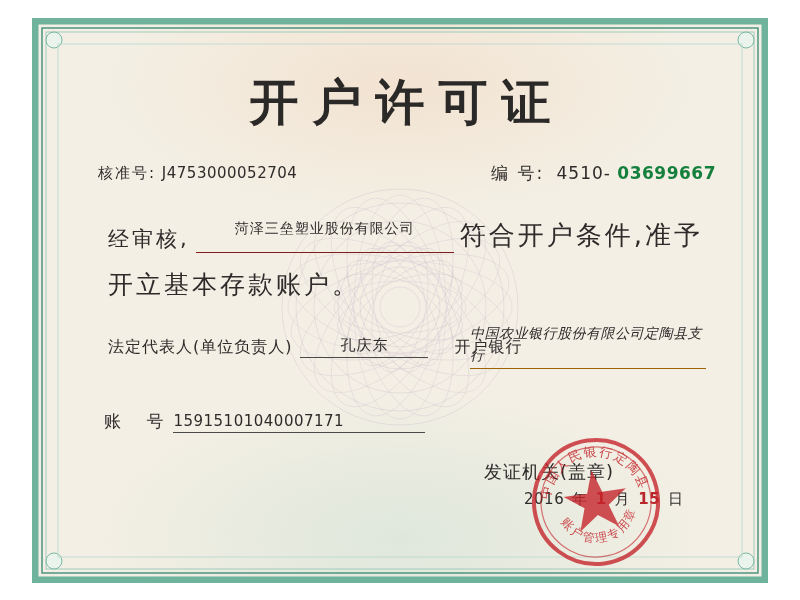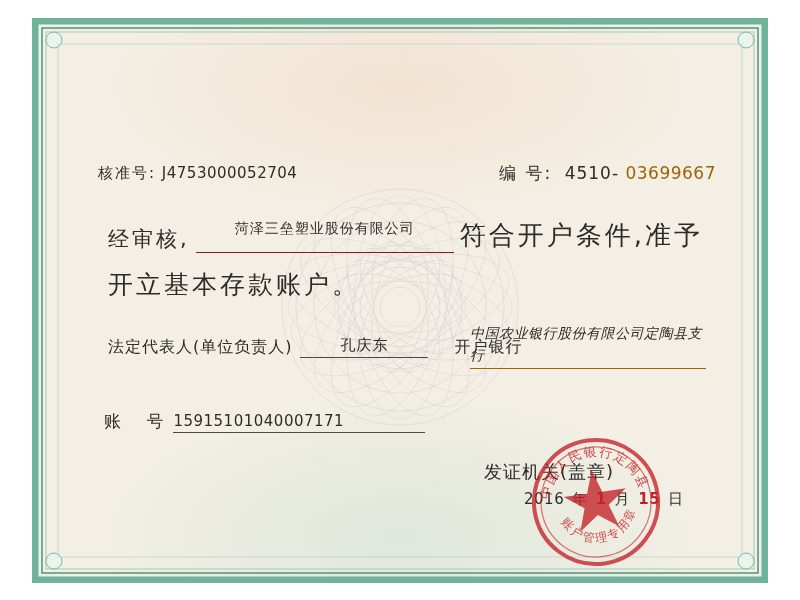--- a/index.html
+++ b/index.html
@@ -109,22 +109,22 @@
     position: absolute;
     right: 52px;
     top: 144px;
     font-size: 17px;
     letter-spacing: 1px;
     white-space: nowrap;
   }
   #row-number .label { letter-spacing: 2px; }
   #row-number .prefix { margin-left: 6px; }
   #row-number .serial {
-    color: #a16207;
-    font-weight: normal;
+    color: #15803d;
+    font-weight: bold;
     letter-spacing: 0.5px;
   }
 
   
   #body-line1 {
     position: absolute;
     left: 76px;
     top: 200px;
     display: flex;
     align-items: flex-end;
@@ -305,20 +305,21 @@
         <circle cx="714" cy="22" r="8"></circle>
         <circle cx="22" cy="543" r="8"></circle>
         <circle cx="714" cy="543" r="8"></circle>
       </g>
 
       <rect x="26" y="26" width="684" height="513" fill="none" stroke="#b9d8cc" stroke-width="0.8"></rect>
     </svg>
 
     <div id="content">
 
+      <div id="title" class="cn">开户许可证</div>
 
       <div id="row-approve">
         <span class="label cn">核准号:</span>
         <span class="value">J4753000052704</span>
       </div>
 
       <div id="row-number">
         <span class="label cn">编 号:</span>
         <span class="prefix">4510-</span>
         <span class="serial">03699667</span>

